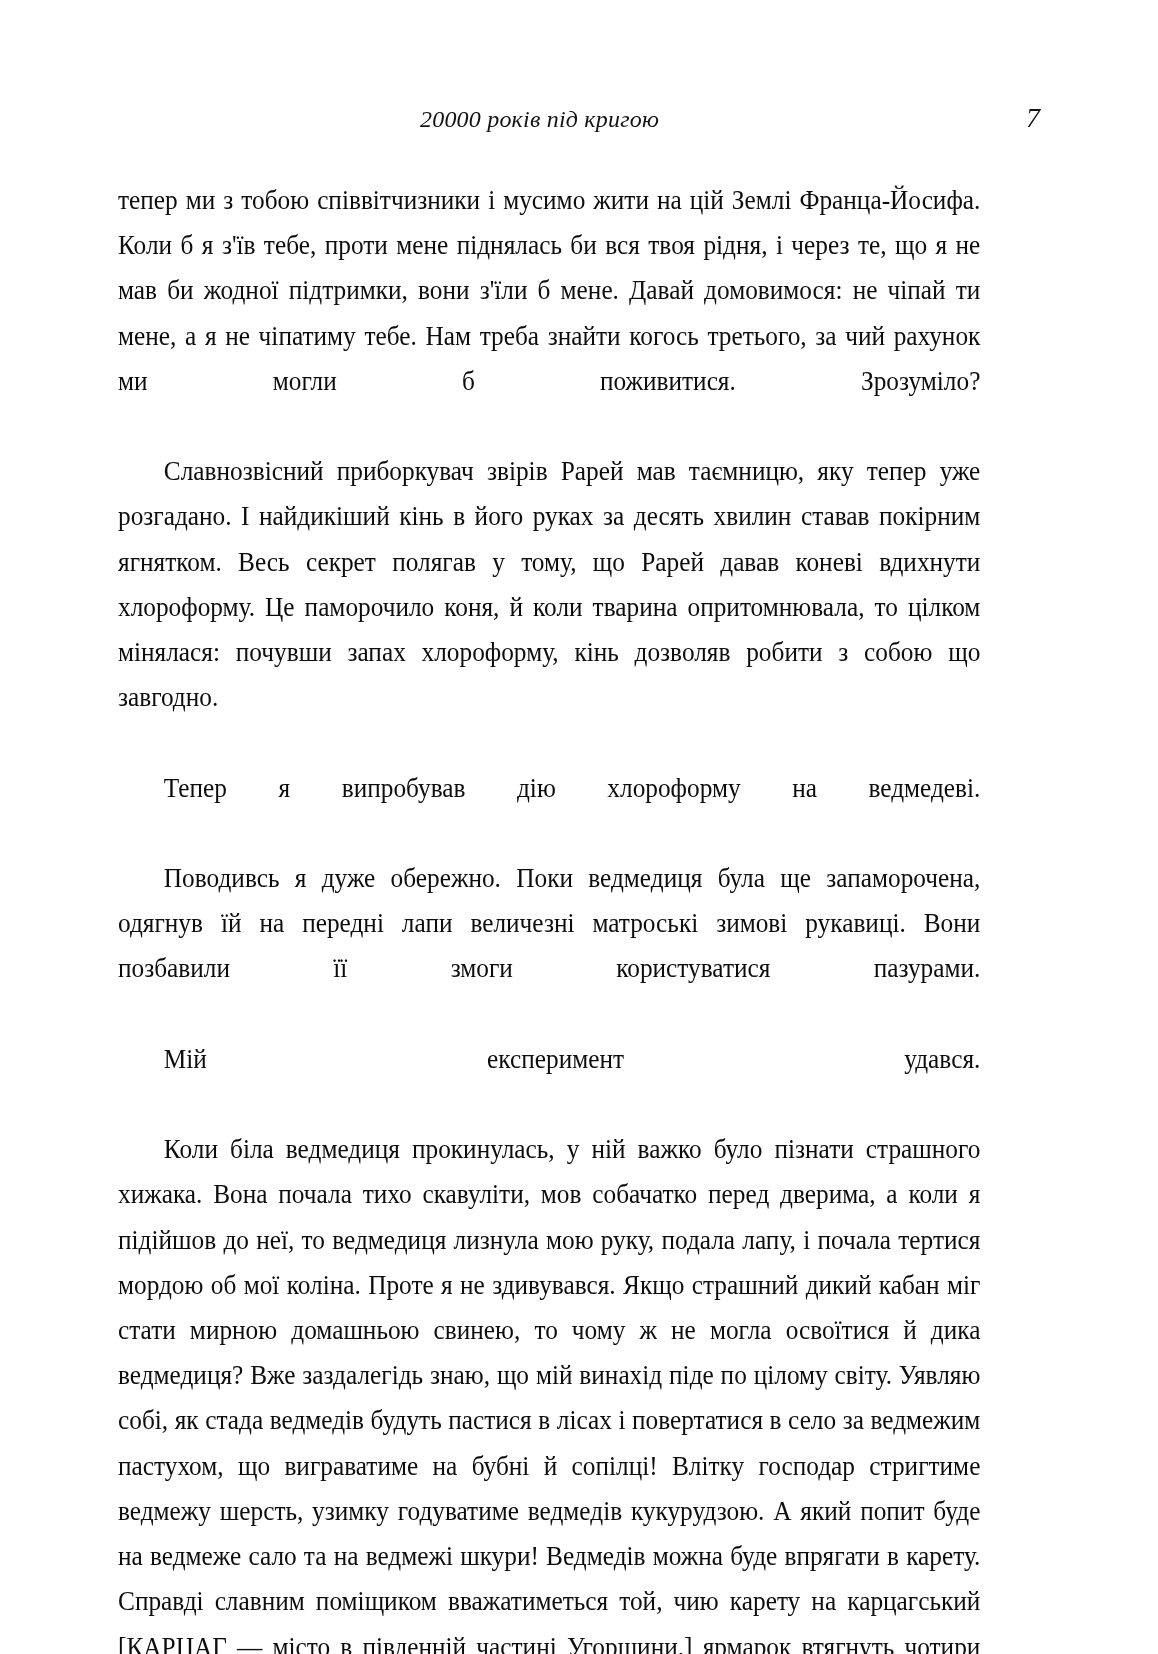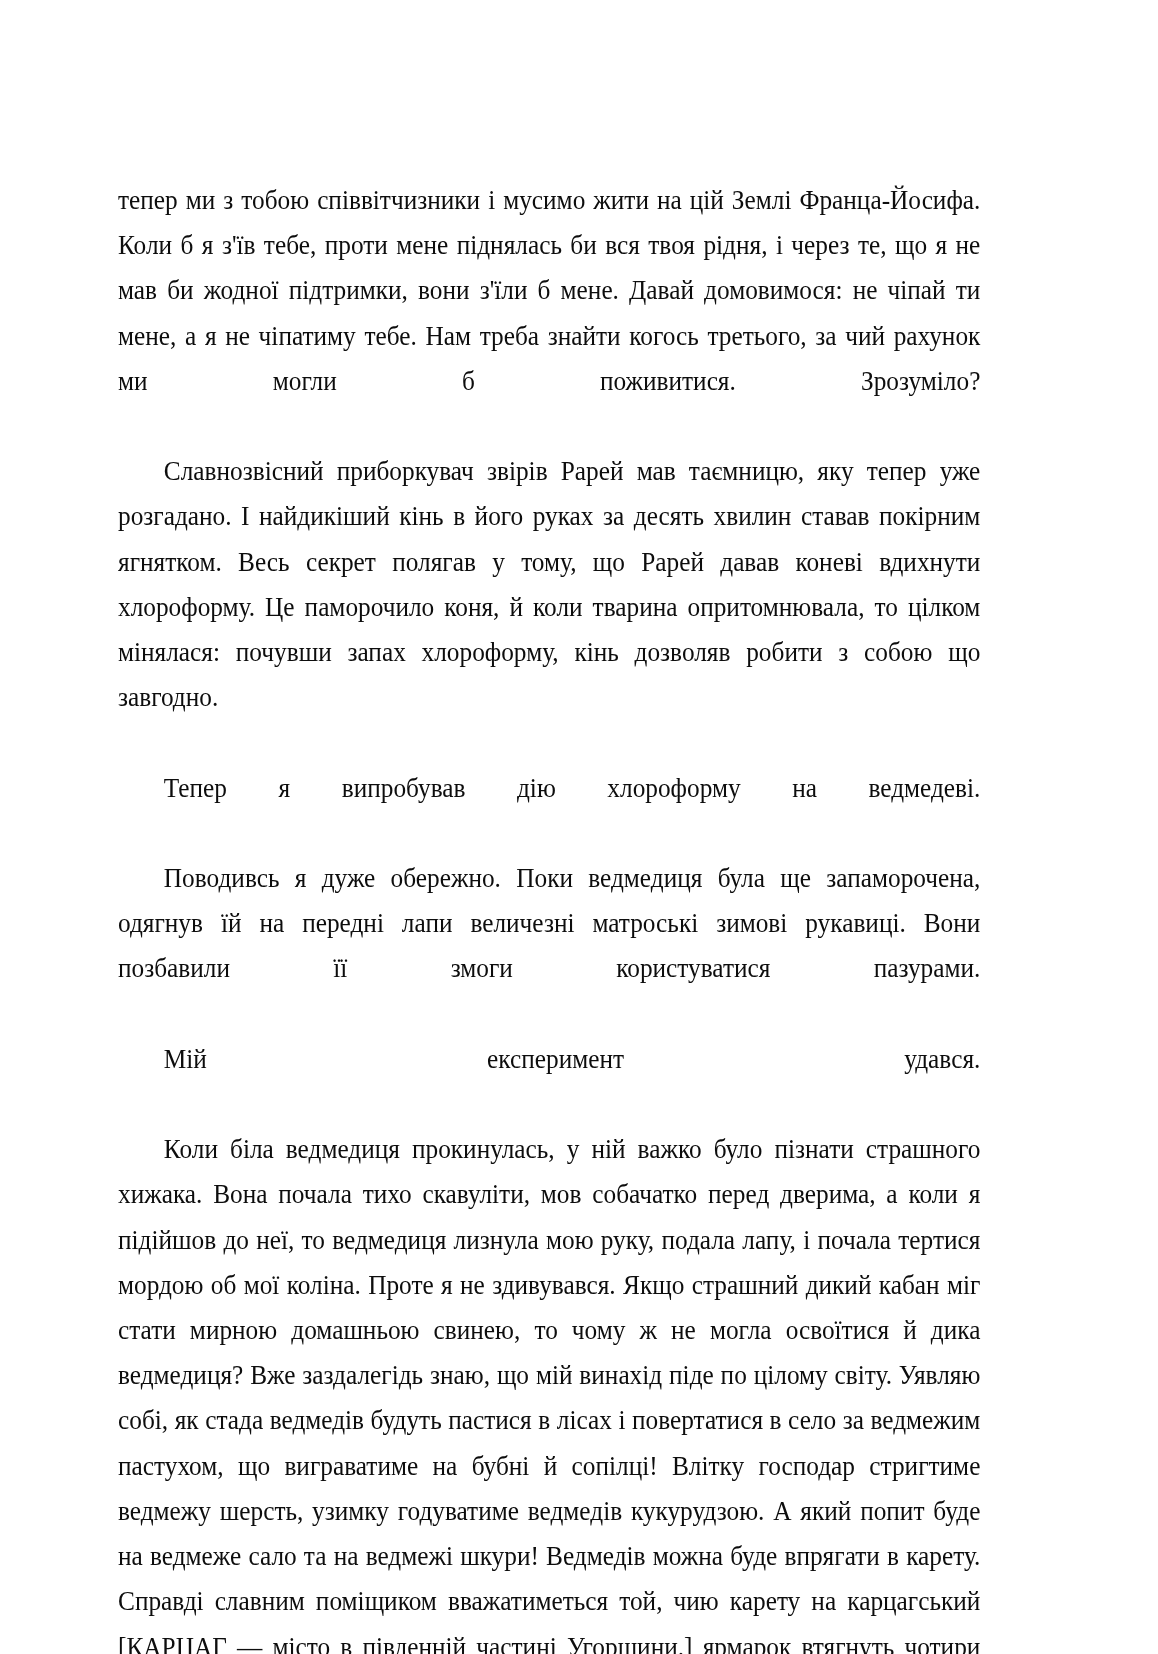--- a/index.html
+++ b/index.html
@@ -86,20 +86,24 @@
     content: "";
     display: inline-block;
     width: 100%;
   }
 </style>
 </head>
 <body>
 
 <div class="page">
 
+  <div class="running-head">
+    <span class="running-head-title">20000 років під кригою</span>
+    <span class="page-number">7</span>
+  </div>
 
   <div class="text-block">
     <p class="para">тепер ми з тобою співвітчизники і мусимо жити на цій Землі Франца-Йосифа. Коли б я з'їв тебе, проти мене піднялась би вся твоя рідня, і через те, що я не мав би жодної підтримки, вони з'їли б мене. Давай домовимося: не чіпай ти мене, а я не чіпатиму тебе. Нам треба знайти когось третього, за чий рахунок ми могли б поживитися. Зрозуміло?</p>
     <p class="para indent">Славнозвісний приборкувач звірів Рарей мав таємницю, яку тепер уже розгадано. І найдикіший кінь в його руках за десять хвилин ставав покірним ягнятком. Весь секрет полягав у тому, що Рарей давав коневі вдихнути хлороформу. Це паморочило коня, й коли тварина опритомнювала, то цілком мінялася: почувши запах хлороформу, кінь дозволяв робити з собою що завгодно.</p>
     <p class="para indent">Тепер я випробував дію хлороформу на ведмедеві.</p>
     <p class="para indent">Поводивсь я дуже обережно. Поки ведмедиця була ще запаморочена, одягнув їй на передні лапи величезні матроські зимові рукавиці. Вони позбавили її змоги користуватися пазурами.</p>
     <p class="para indent">Мій експеримент удався.</p>
     <p class="para indent">Коли біла ведмедиця прокинулась, у ній важко було пізнати страшного хижака. Вона почала тихо скавуліти, мов собачатко перед дверима, а коли я підійшов до неї, то ведмедиця лизнула мою руку, подала лапу, і почала тертися мордою об мої коліна. Проте я не здивувався. Якщо страшний дикий кабан міг стати мирною домашньою свинею, то чому ж не могла освоїтися й дика ведмедиця? Вже заздалегідь знаю, що мій винахід піде по цілому світу. Уявляю собі, як стада ведмедів будуть пастися в лісах і повертатися в село за ведмежим пастухом, що виграватиме на бубні й сопілці! Влітку господар стригтиме ведмежу шерсть, узимку годуватиме ведмедів кукурудзою. А який попит буде на ведмеже сало та на ведмежі шкури! Ведмедів можна буде впрягати в карету. Справді славним поміщиком вважатиметься той, чию карету на карцагський [КАРЦАГ — місто в південній частині Угорщини.] ярмарок втягнуть чотири білі ведмеді.</p>
   </div>
 

